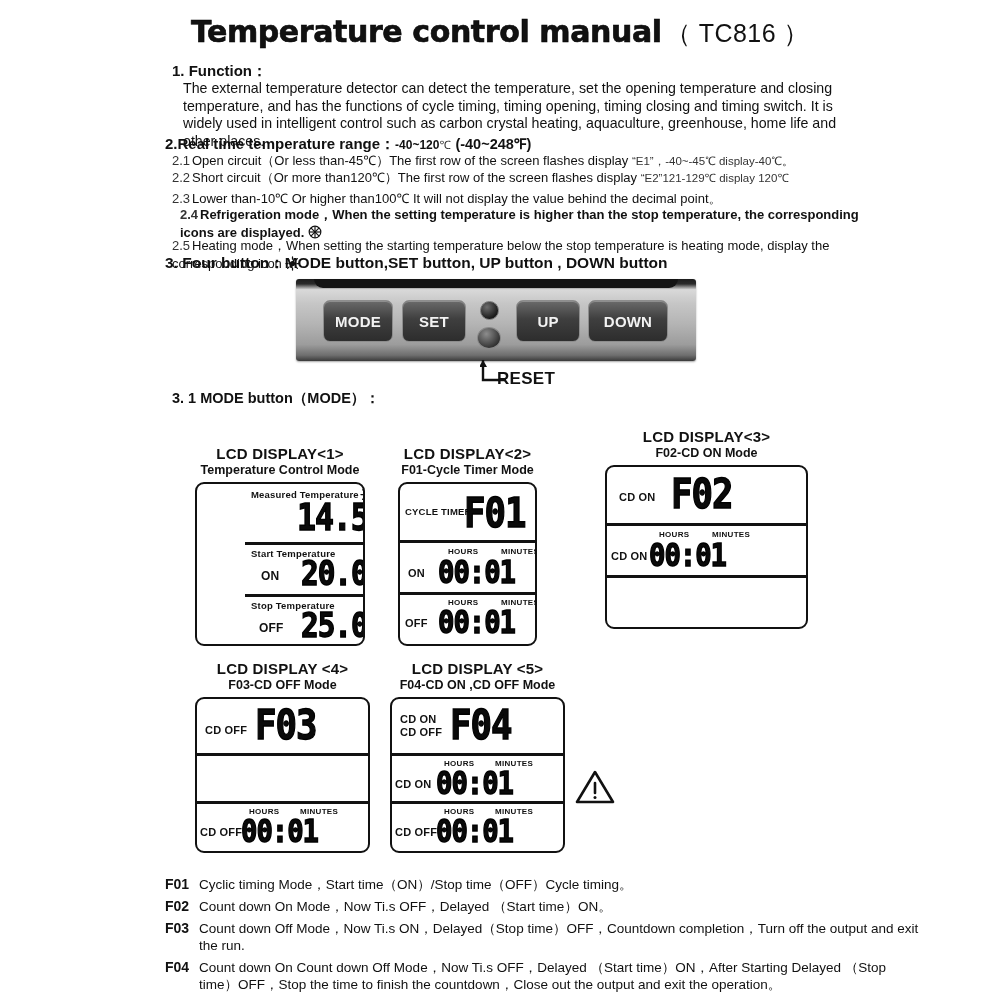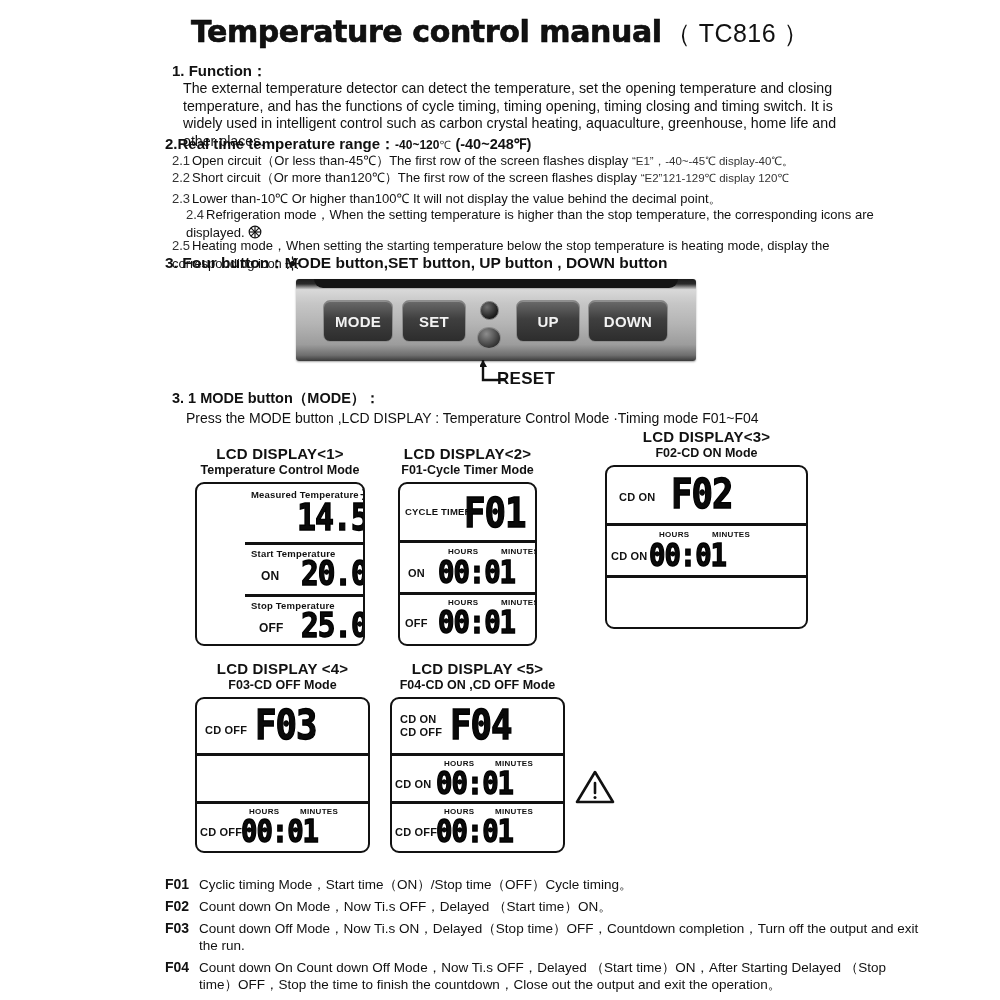--- a/index.html
+++ b/index.html
@@ -37,21 +37,21 @@
   .sub{font-size:13px;line-height:17.5px;}
   .tiny{font-size:11.5px;color:#333;}
   .bold{font-weight:bold;}
 
   #fn-head{left:172px;top:62px;}
   #fn-body{left:183px;top:80px;width:680px;}
   #range-head{left:165px;top:133px;width:700px;}
   #r21{left:172px;top:152px;width:700px;}
   #r22{left:172px;top:169px;width:700px;}
   #r23{left:172px;top:190px;width:700px;}
-  #r24{left:186px;top:206px;width:710px;}
+  #r24{left:180px;top:206px;width:710px;font-weight:bold;}
   #r25{left:172px;top:237px;width:710px;}
   #four-btn{left:165px;top:253px;}
   .idx{font-size:13px;display:inline-block;min-width:20px;}
 
   
   .device{
     position:absolute;left:296px;top:279px;width:400px;height:82px;
     background:linear-gradient(180deg,#1d1d1d 0%,#2a2a2a 6%,#d9d9d9 13%,#c6c6c6 30%,
                #b4b4b4 55%,#9c9c9c 80%,#6e6e6e 93%,#3a3a3a 100%);
     border-radius:3px;
@@ -248,21 +248,20 @@
   </div>
   <div class="reset-callout">
     <svg width="30" height="28" viewBox="0 0 30 28">
       <path d="M3 2 L3 22 L26 22" fill="none" stroke="#111" stroke-width="2.4"></path>
       <path d="M3 2 L-1 9 L7 9 Z" fill="#111" transform="translate(0,0)"></path>
     </svg>
   </div>
   <div class="reset-label">RESET</div>
 
   <div class="sec" id="s31">3. 1  MODE button（MODE）：</div>
-  <div class="sec" id="s31b">Press the MODE button ,LCD DISPLAY : Temperature Control Mode ·Timing mode F01~F04</div>
 
   <div class="lcd-wrap" id="lcd1">
     <div class="lcd-cap">
       <div class="c1">LCD DISPLAY&lt;1&gt;</div>
       <div class="c2">Temperature Control Mode</div>
     </div>
     <div class="lcd">
       <div class="lcd-row r1">
         <span class="abs sideLbl" style="left:6px;top:5px;">Measured Temperature</span>
         <span class="abs" style="left:115px;top:3px;">

